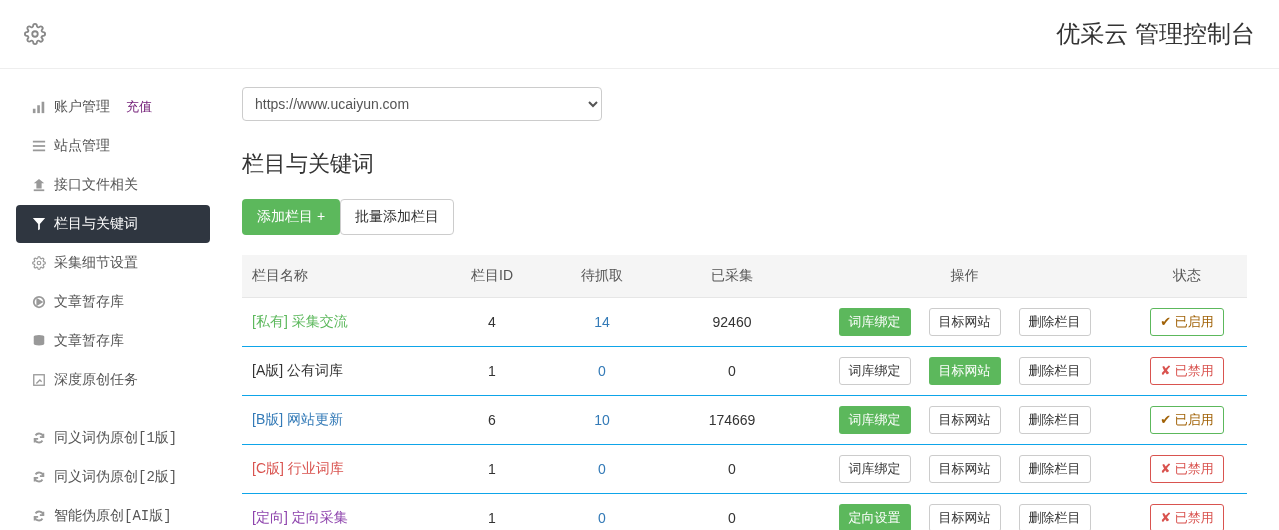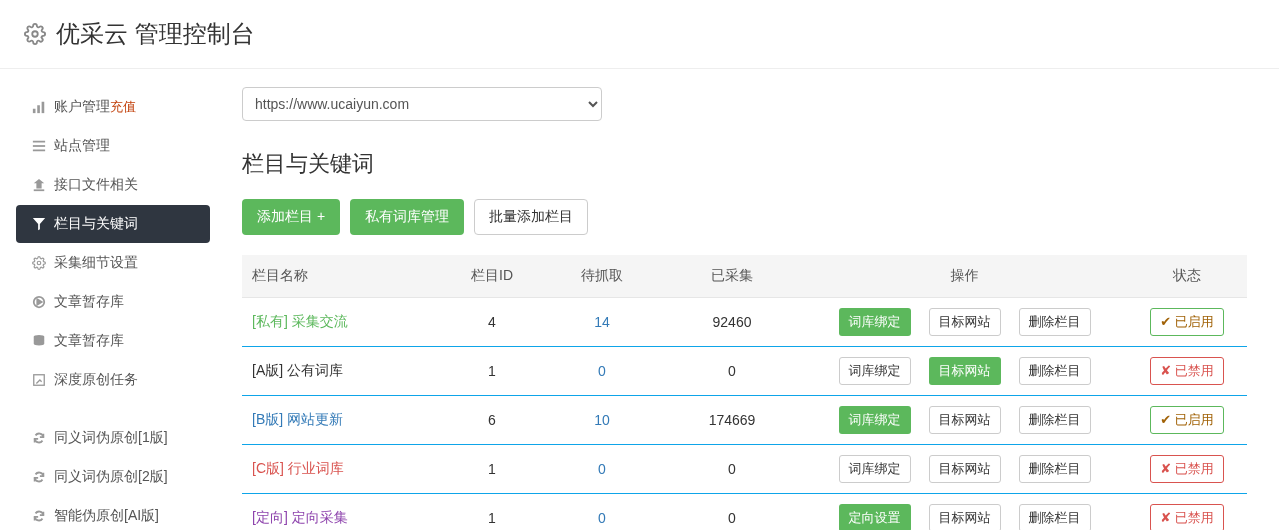--- a/index.html
+++ b/index.html
@@ -1,31 +1,31 @@
 <!DOCTYPE html>
 <html><head>
 <meta charset="utf-8">
 <style>
 * { margin: 0; padding: 0; box-sizing: border-box; }
 body { font-family: "Helvetica Neue", Helvetica, Arial, "Microsoft YaHei", sans-serif; font-size: 14px; color: #333; background: #fff; }
-.header { display: flex; align-items: center; padding: 18px 24px; border-bottom: 1px solid #eee; }
+.header { display: flex; align-items: center; padding: 18px 24px; border-bottom: 1px solid #eee; justify-content: space-between; }
 .header .gear { color: #888; margin-right: 10px; }
 .header h1 { font-size: 24px; font-weight: 400; color: #333; }
 .layout { display: flex; padding: 10px 8px 0 8px; }
 .sidebar { width: 210px; flex-shrink: 0; padding-top: 8px; }
-.nav-item { display: flex; align-items: center; padding: 10px 16px; color: #555; cursor: pointer; border-radius: 4px; margin: 1px 8px; }
+.nav-item { display: flex; align-items: center; padding: 10px 16px; color: #555; cursor: pointer; border-radius: 4px; margin: 1px 8px; font-family: Liberation Mono, monospace; }
 .nav-item .icon { width: 22px; color: #999; display: inline-flex; align-items: center; }
 .nav-item.active { background: #2f3640; color: #fff; }
 .nav-item.active .icon { color: #fff; }
-.nav-item .badge-red { color: #c2410c; margin-left: 0; font-size: 13px; }
+.nav-item .badge-red { color: #701a75; margin-left: 16px; font-size: 13px; }
 .nav-spacer { height: 18px; }
 .main { flex: 1; padding: 8px 24px 0 24px; }
 .site-select { width: 360px; height: 34px; border: 1px solid #ccc; border-radius: 4px; padding: 4px 8px; font-size: 14px; color: #555; background: #fff; }
 .page-title { font-size: 22px; font-weight: 400; margin: 28px 0 20px 0; color: #333; }
-.btn-row { display: flex; gap: 10px; margin-bottom: 20px; }
+.btn-row { display: flex; margin-bottom: 20px; }
 .btn { display: inline-flex; align-items: center; padding: 8px 14px; border-radius: 4px; font-size: 14px; cursor: pointer; border: 1px solid transparent; }
 .btn-success { background: #5cb85c; color: #fff; }
 .btn-default { background: #fff; color: #333; border-color: #ccc; }
 .btn-sm { padding: 4px 9px; font-size: 13px; border-radius: 3px; }
 .btn-o-success { background: #fff; color: #a16207; border: 1px solid #5cb85c; }
 .btn-o-danger { background: #fff; color: #d9534f; border: 1px solid #d9534f; }
 table { width: 100%; border-collapse: collapse; }
 thead th { background: #f5f5f5; text-align: left; padding: 12px 10px; font-weight: 400; color: #555; border-bottom: 1px solid #e6e6e6; }
 tbody td { padding: 10px 10px; border-bottom: 1px solid #0ea5e9; vertical-align: middle; }
 .center { text-align: center; }
@@ -166,21 +166,20 @@
 
   <div class="main">
     <select class="site-select">
       <option>https://www.ucaiyun.com</option>
     </select>
 
     <div class="page-title">栏目与关键词</div>
 
     <div class="btn-row">
       <span class="btn btn-success">添加栏目 +</span>
-      <span class="btn btn-success">私有词库管理</span>
       <span class="btn btn-default">批量添加栏目</span>
     </div>
 
     <table>
       <thead>
         <tr>
           <th style="width:200px">栏目名称</th>
           <th class="center" style="width:100px">栏目ID</th>
           <th class="center" style="width:120px">待抓取</th>
           <th class="center" style="width:140px">已采集</th>

